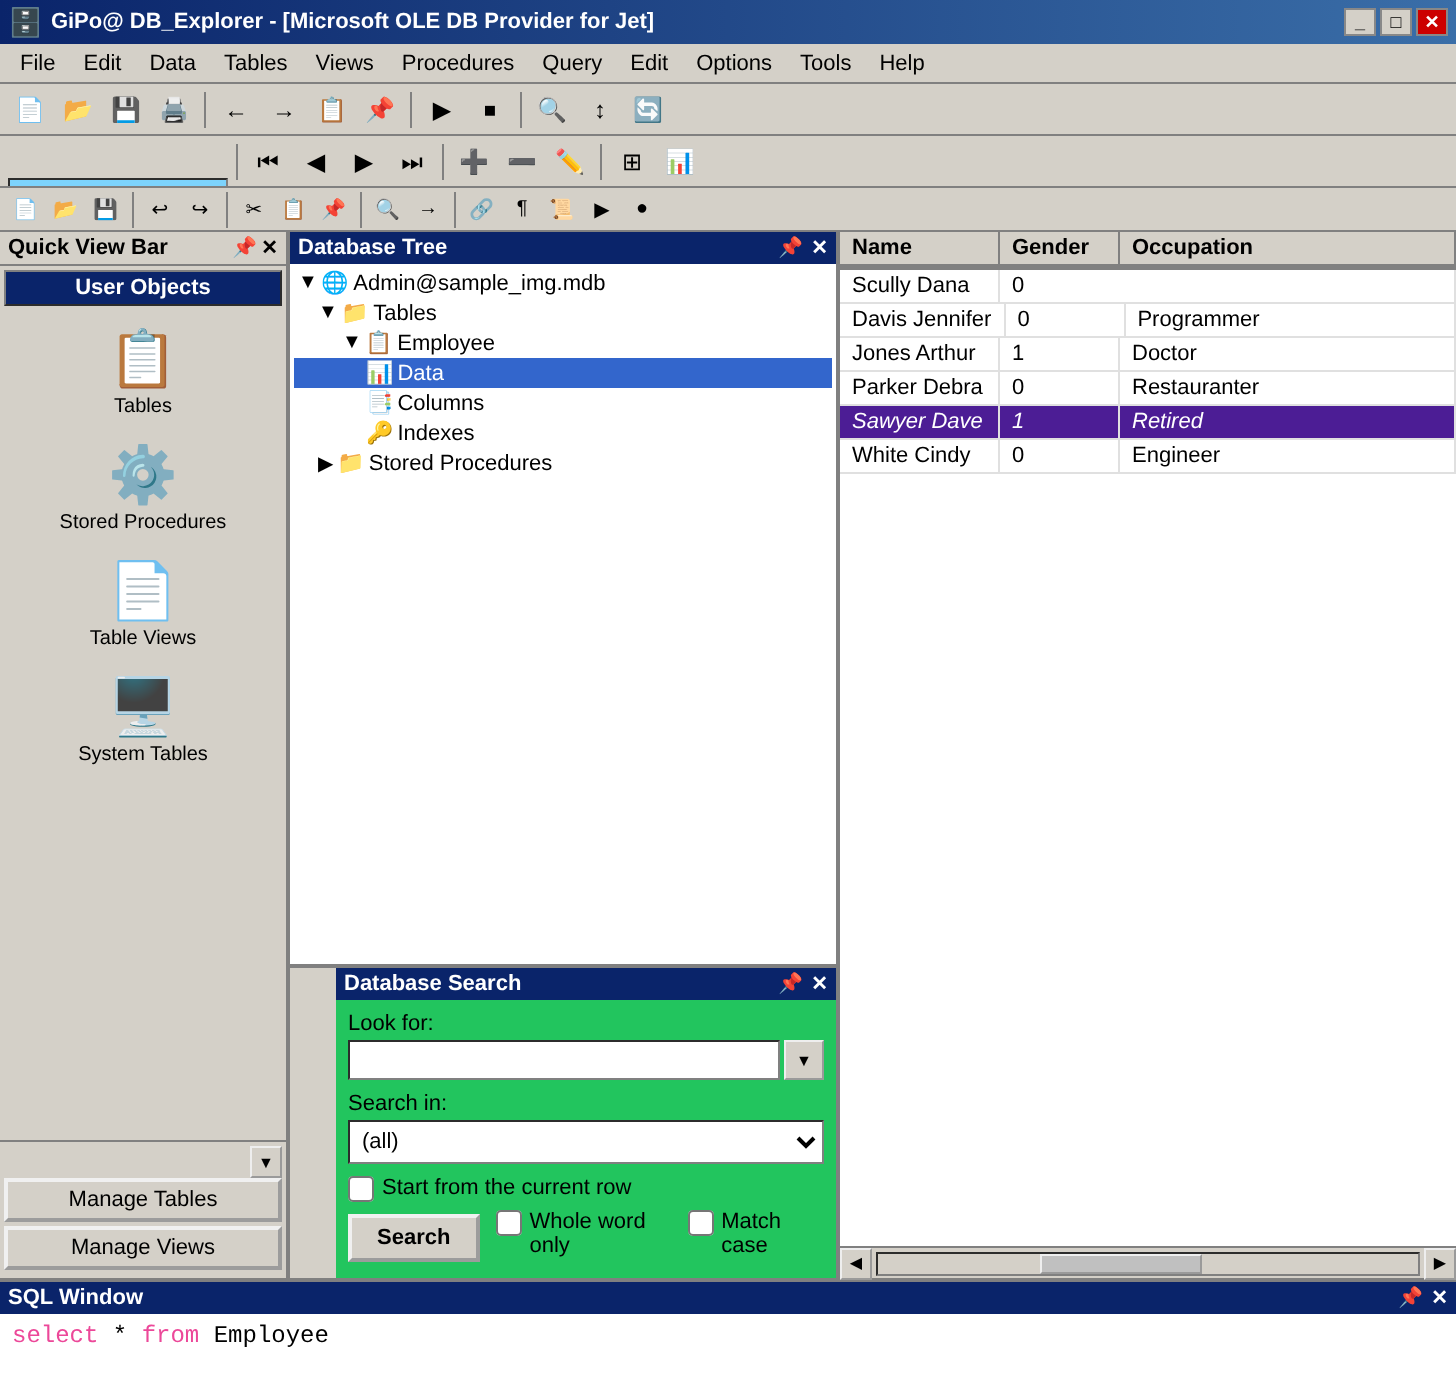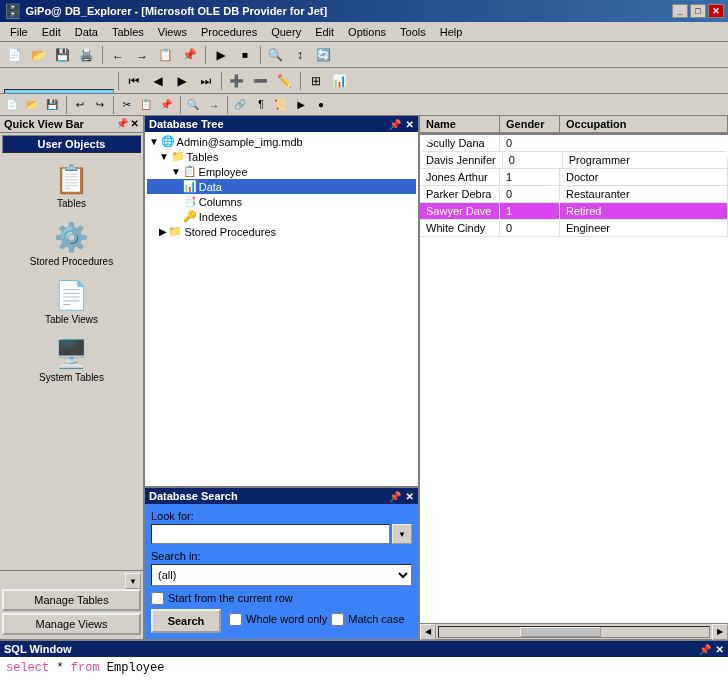--- a/index.html
+++ b/index.html
@@ -183,21 +183,22 @@
       white-space: nowrap;
     }
     .tree-item.highlighted { background: #3366cc; color: white; }
     .tree-label { font-size: 11px; }
     .tree-indent-1 { padding-left: 12px; }
     .tree-indent-2 { padding-left: 24px; }
     .tree-indent-3 { padding-left: 36px; }
 
     
     .db-search {
-      background: #3b82f6;
+      background: #22c55e;
+      margin-left: 23px;
     }
     .db-search-header {
       background: #0a246a;
       color: white;
       padding: 2px 4px;
       font-size: 11px;
       font-weight: bold;
       display: flex;
       align-items: center;
       justify-content: space-between;
@@ -240,26 +241,26 @@
       padding: 2px 6px;
       font-size: 11px;
       font-weight: bold;
       background: #d4d0c8;
       min-width: 80px;
       text-align: left;
       cursor: pointer;
       user-select: none;
     }
     .data-grid-col-header:last-child { flex: 1; }
-    .data-grid-body { overflow: auto; flex: 1; border-radius: 27px; }
+    .data-grid-body { overflow: auto; flex: 1; }
     .data-row {
       display: flex;
       border-bottom: 1px solid #e0e0e0;
     }
-    .data-row.selected { background: #d946ef; color: white; }
+    .data-row.selected { background: #4c1d95; color: white; font-style: italic; }
     .data-cell {
       padding: 2px 6px;
       font-size: 11px;
       border-right: 1px solid #e0e0e0;
       min-width: 80px;
       white-space: nowrap;
       overflow: hidden;
     }
     .data-cell:last-child { flex: 1; }
     .data-grid-scrollbar {

